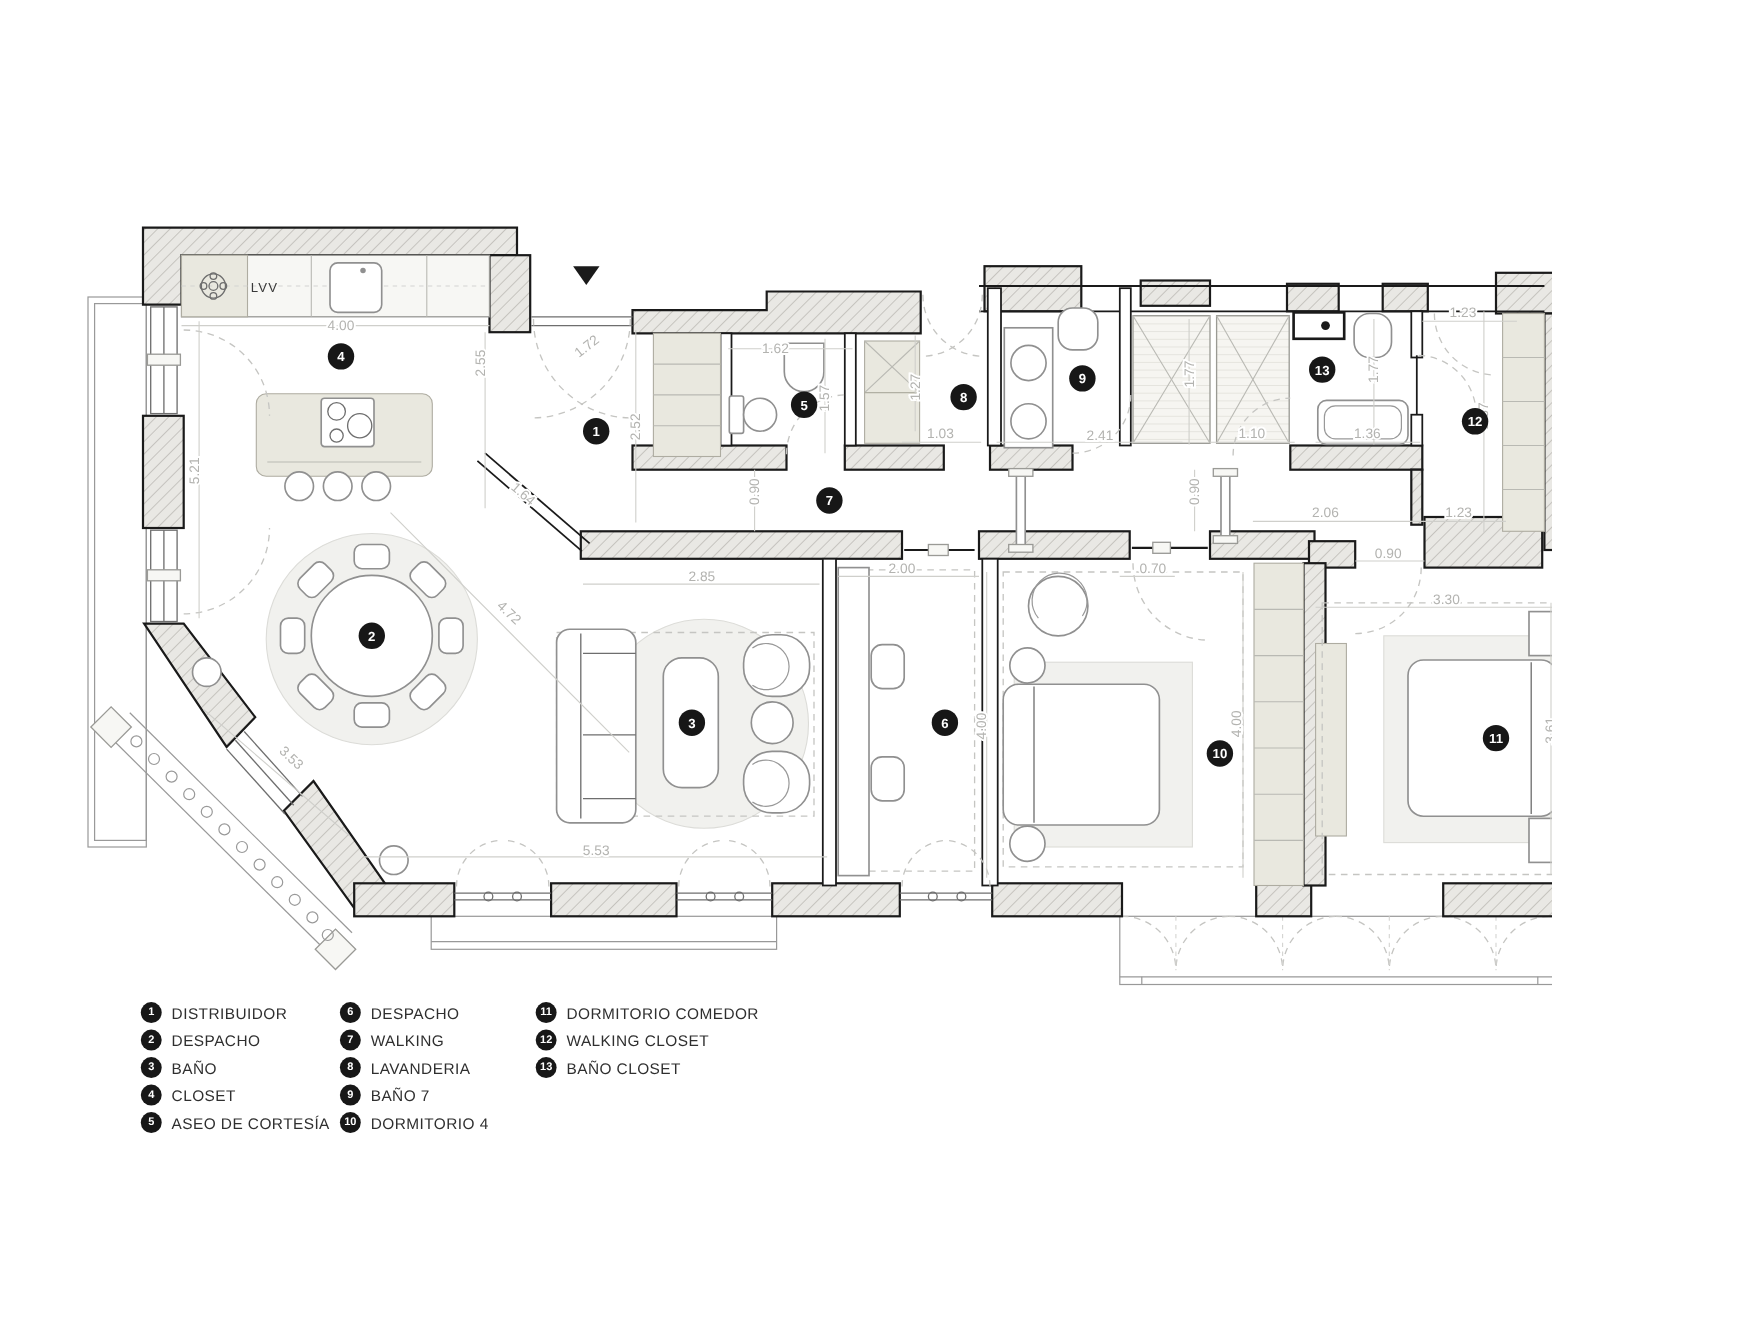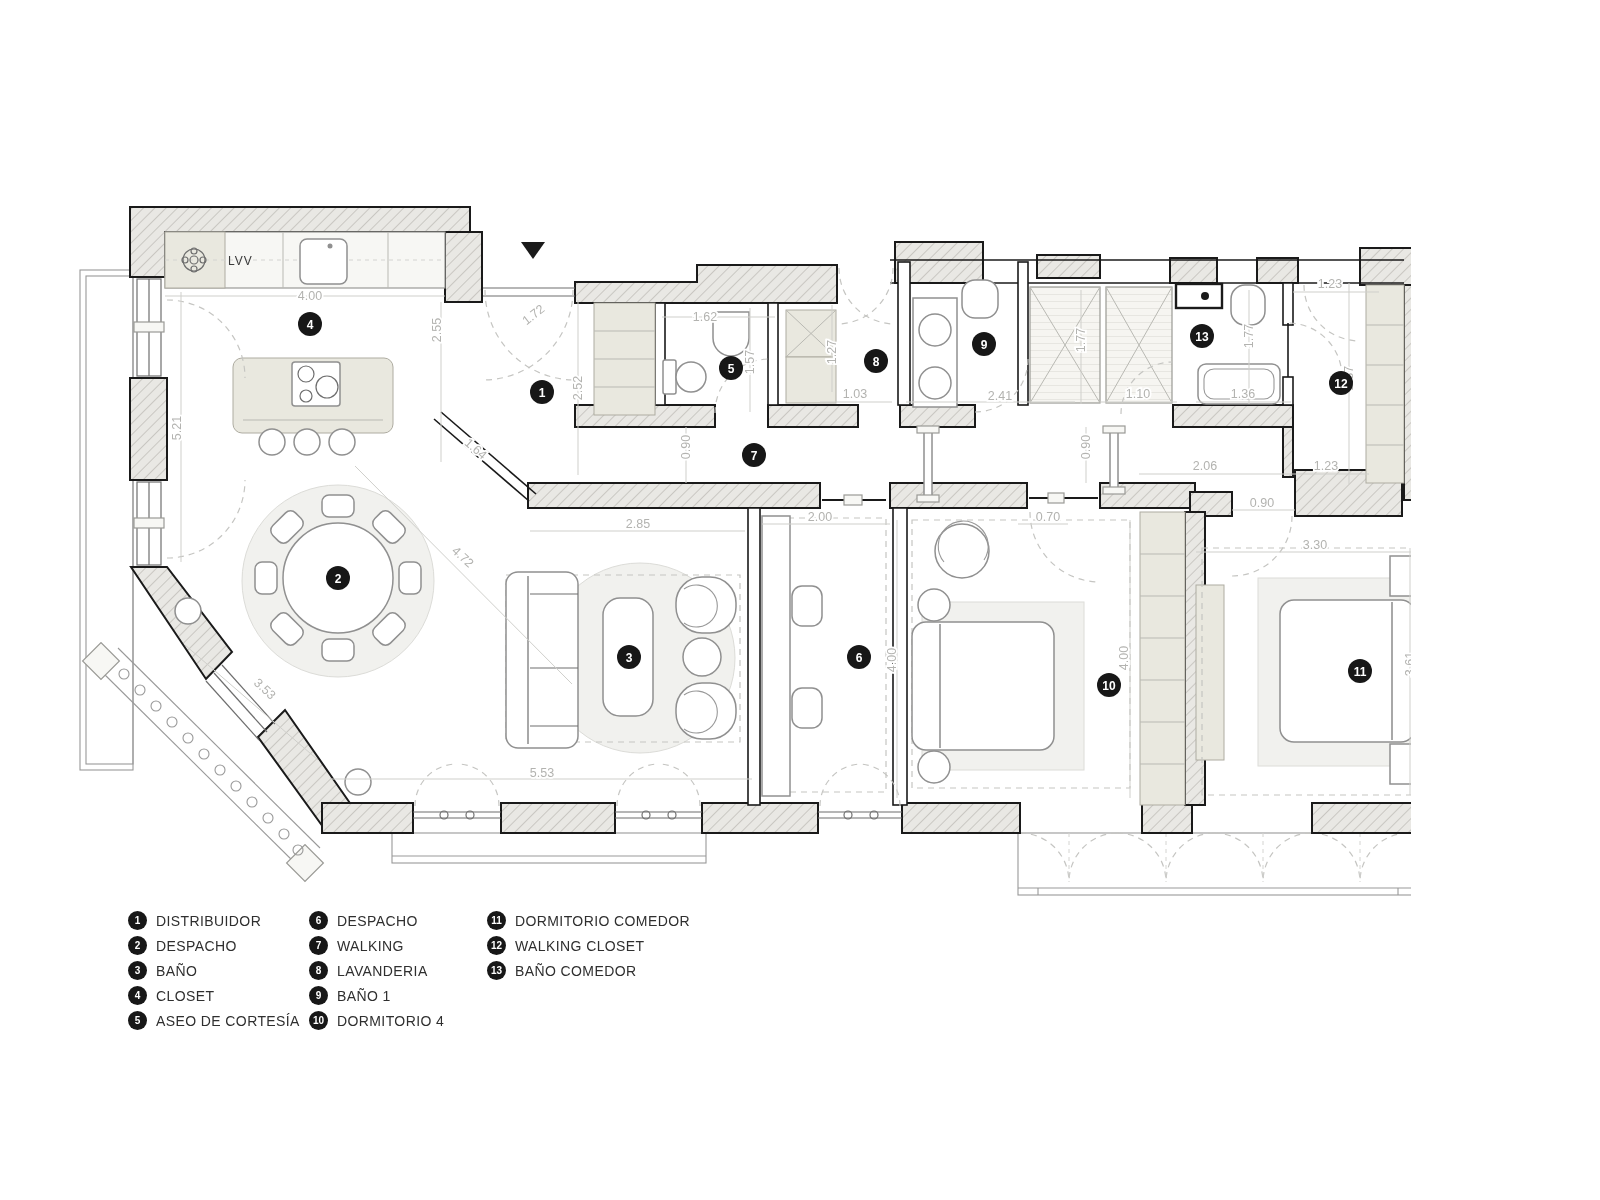--- a/index.html
+++ b/index.html
@@ -588,35 +588,35 @@
         <div class="lrow">
           <span class="lnum">7</span>
           <span class="llabel">WALKING</span>
         </div>
         <div class="lrow">
           <span class="lnum">8</span>
           <span class="llabel">LAVANDERIA</span>
         </div>
         <div class="lrow">
           <span class="lnum">9</span>
-          <span class="llabel">BAÑO 1</span>
+          <span class="llabel">BAÑO 7</span>
         </div>
         <div class="lrow">
           <span class="lnum">10</span>
           <span class="llabel">DORMITORIO 4</span>
         </div>
       </div>
   <div class="lcol" id="legend-col-3" style="left:359px;">
         <div class="lrow">
           <span class="lnum">11</span>
           <span class="llabel">DORMITORIO COMEDOR</span>
         </div>
         <div class="lrow">
           <span class="lnum">12</span>
           <span class="llabel">WALKING CLOSET</span>
         </div>
         <div class="lrow">
           <span class="lnum">13</span>
-          <span class="llabel">BAÑO COMEDOR</span>
+          <span class="llabel">BAÑO CLOSET</span>
         </div>
       </div>
 </div>
 </div>
 
 </body></html>

